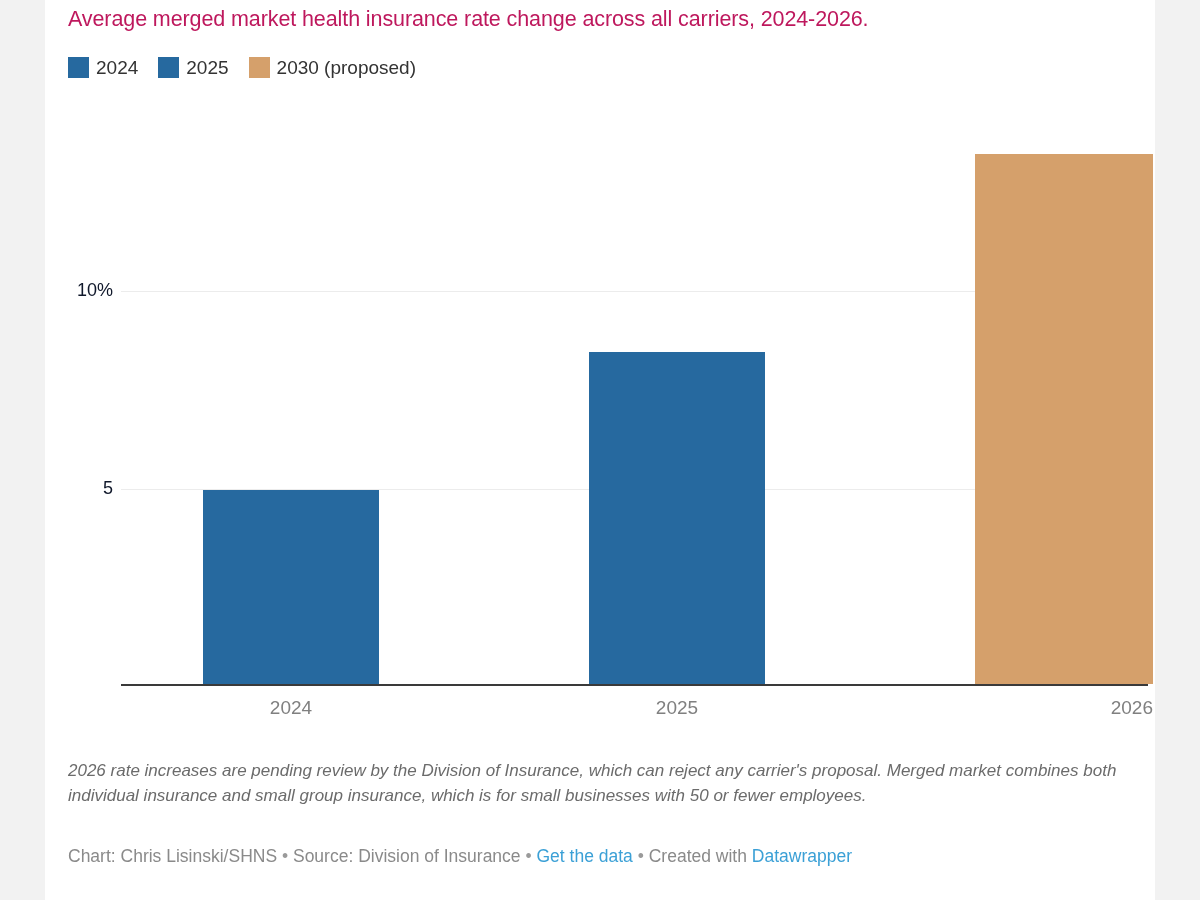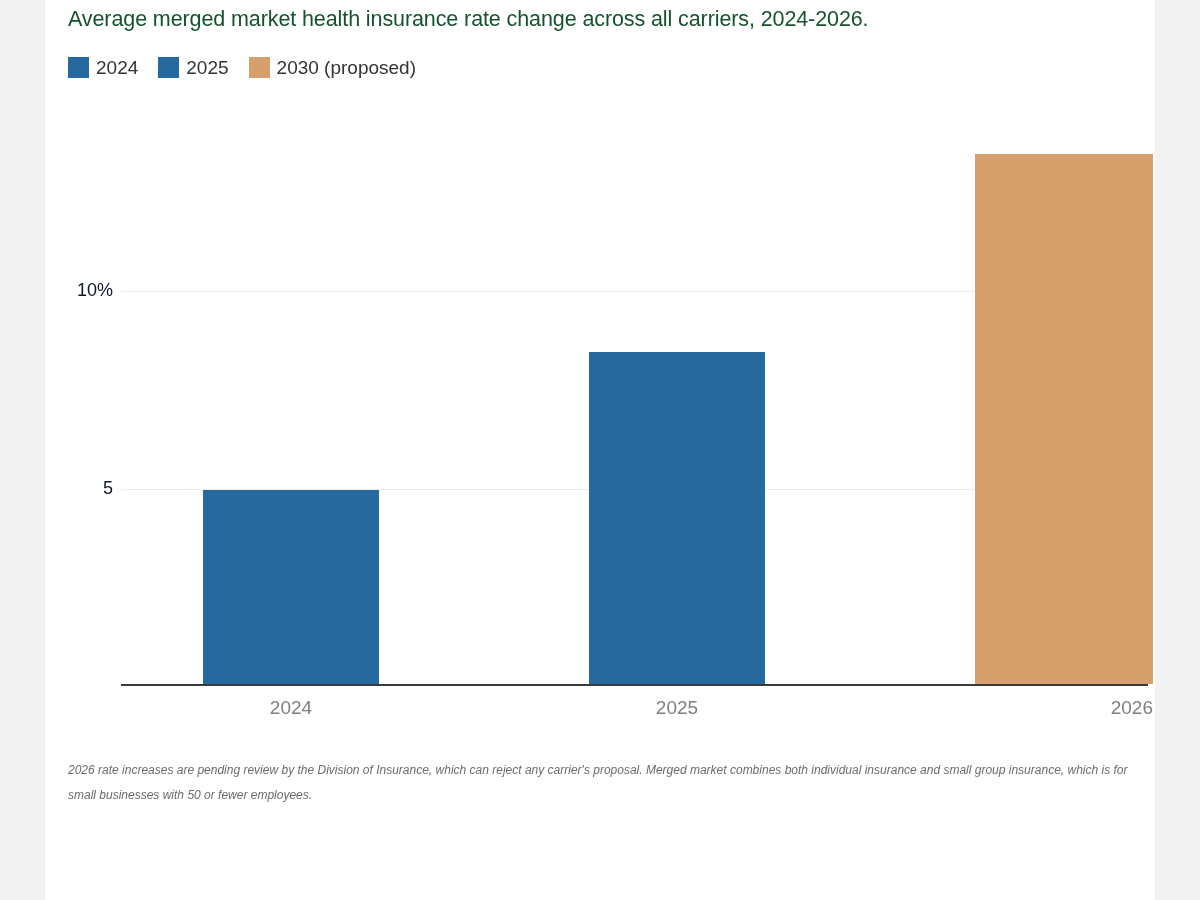--- a/index.html
+++ b/index.html
@@ -32,21 +32,21 @@
   }
 
   
   #chart-title {
     position: absolute;
     left: 23px;
     top: 6px;
     width: 1070px;
     font-size: 21.5px;
     line-height: 26px;
-    color: #14532d;
+    color: #be185d;
     font-weight: 400;
     letter-spacing: -0.1px;
     white-space: nowrap;
   }
 
   
   #legend {
     position: absolute;
     left: 23px;
     top: 57px;
@@ -118,21 +118,21 @@
     color: #808080;
     text-align: center;
   }
 
   
   #note {
     position: absolute;
     left: 23px;
     top: 758px;
     width: 1078px;
-    font-size: 12px;
+    font-size: 17px;
     line-height: 25px;
     font-style: italic;
     color: #6b6b6b;
   }
   #credit {
     position: absolute;
     left: 23px;
     top: 845px;
     width: 1078px;
     font-size: 17.5px;
@@ -191,15 +191,25 @@
       <div id="axis-line"></div>
 
       <div class="xtick-label" style="left:158px; width:176px;">2024</div>
       <div class="xtick-label" style="left:544px; width:176px;">2025</div>
       <div class="xtick-label" style="left:930px; width:178px;text-align:right;">2026</div>
 
     </div>
 
     <div id="note">2026 rate increases are pending review by the Division of Insurance, which can reject any carrier's proposal. Merged market combines both individual insurance and small group insurance, which is for small businesses with 50 or fewer employees.</div>
 
+    <div id="credit">
+      <span>Chart: Chris Lisinski/SHNS</span>
+      <span class="credit-sep">•</span>
+      <span>Source: Division of Insurance</span>
+      <span class="credit-sep">•</span>
+      <span class="credit-link">Get the data</span>
+      <span class="credit-sep">•</span>
+      <span>Created with</span>
+      <span class="credit-link">Datawrapper</span>
+    </div>
 
   </div>
 </div>
 
 </body></html>

